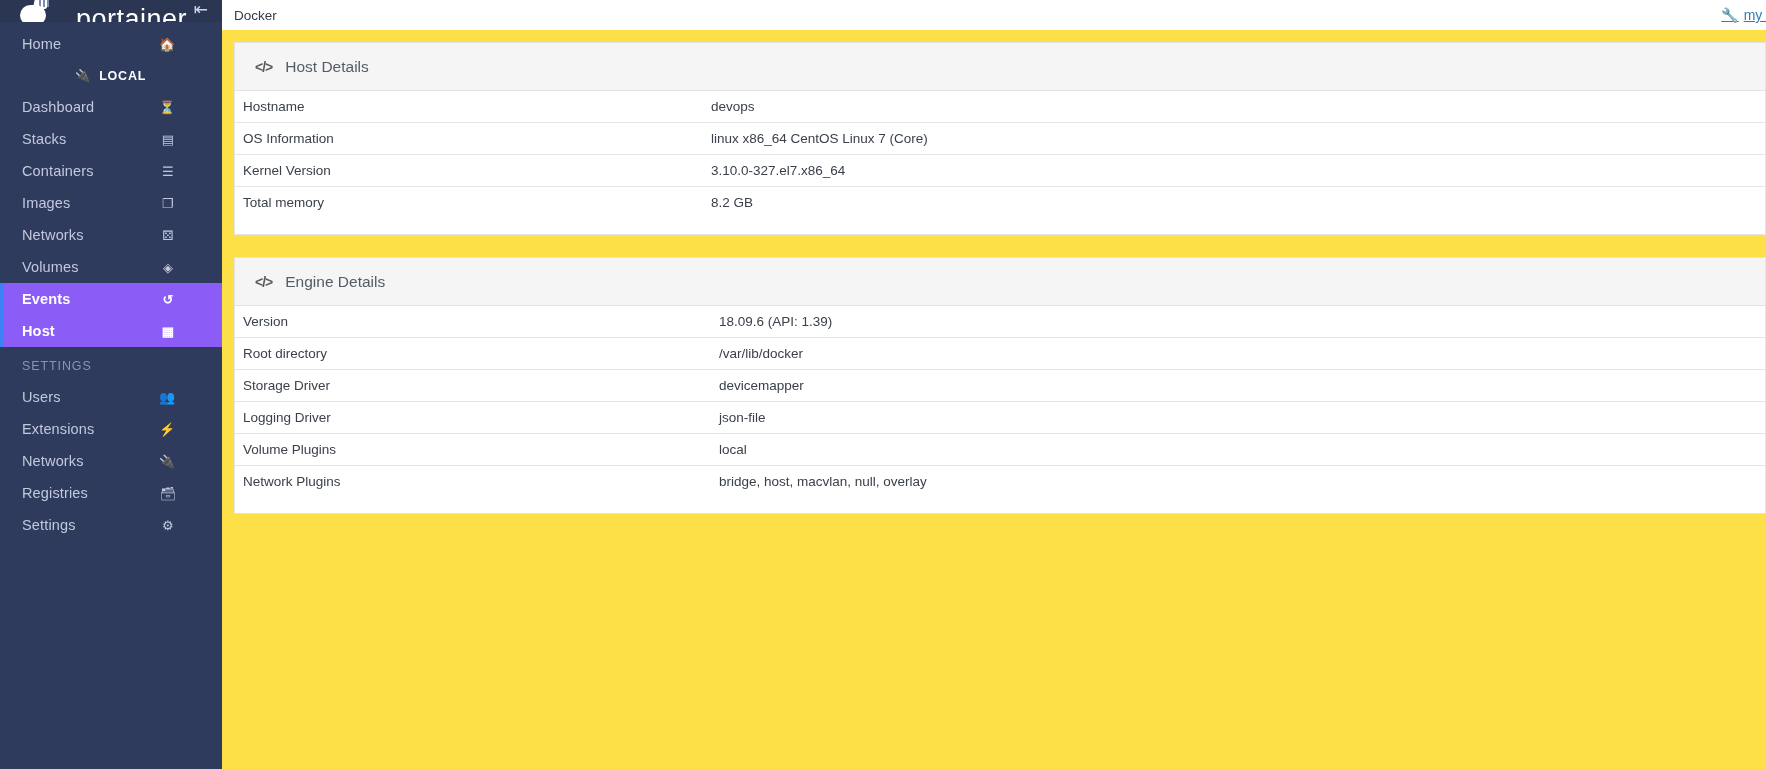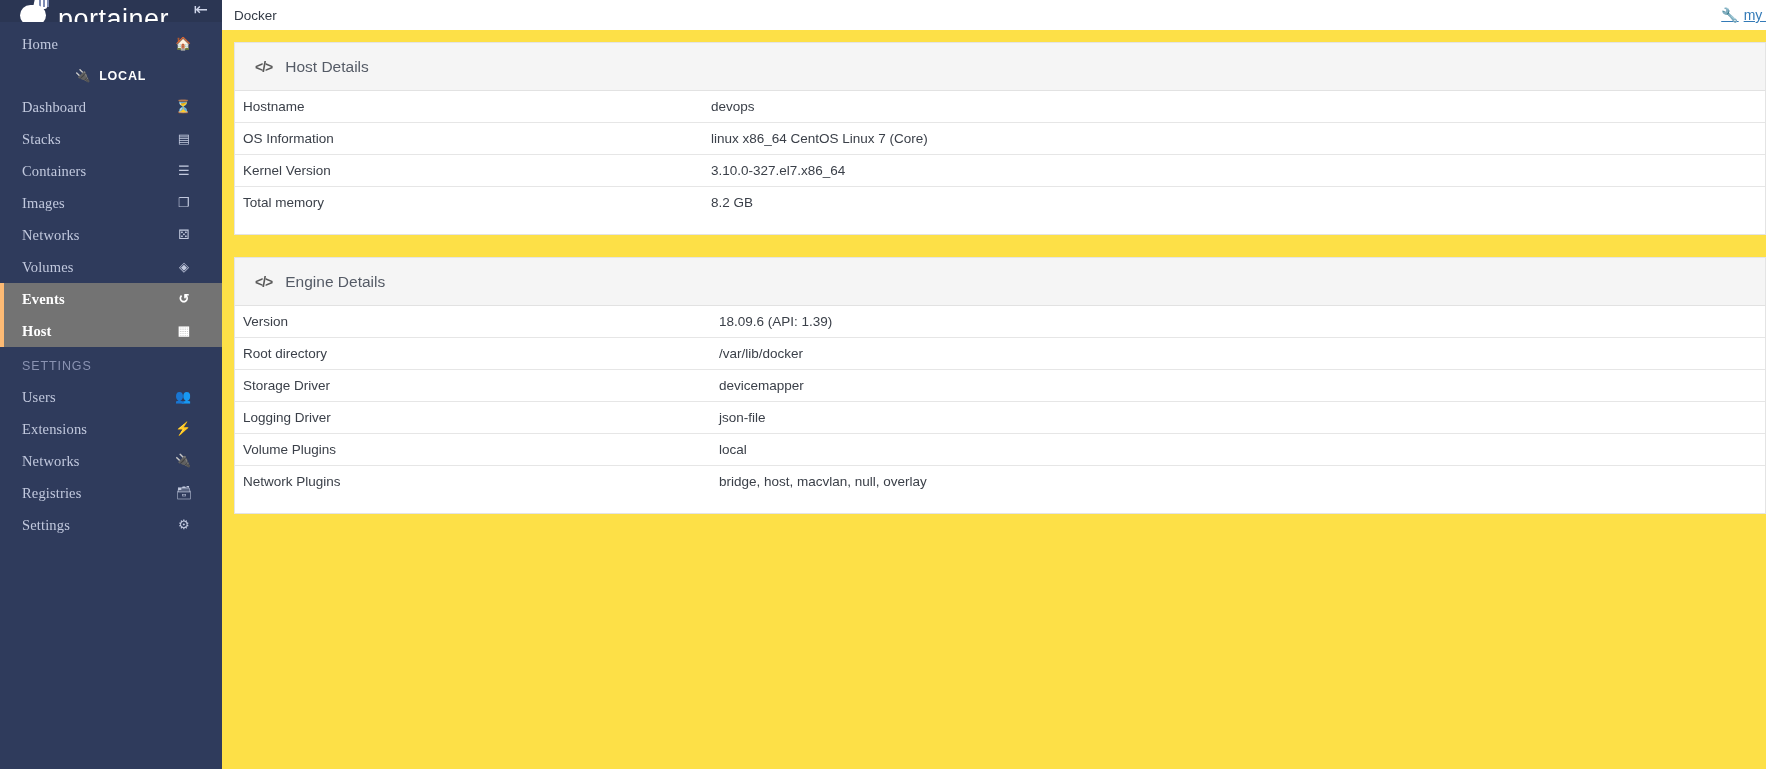--- a/index.html
+++ b/index.html
@@ -29,21 +29,21 @@
     display:flex;
     align-items:flex-end;
     padding:0 14px 0 18px;
     position:relative;
     overflow:hidden;
     flex:0 0 22px;
   }
   .brand-logo {
     display:flex;
     align-items:flex-end;
-    gap:6px;
+    gap:24px;
     position:relative;
     top:9px;
   }
   .brand-mark {
     width:34px; height:30px;
     position:relative;
   }
   .brand-mark .whale {
     position:absolute;
     left:2px; top:4px;
@@ -84,28 +84,27 @@
     line-height:17px;
   }
 
   .nav { flex:1; padding-top:6px; }
 
   .nav-item {
     height:32px;
     display:flex;
     align-items:center;
     justify-content:space-between;
-    padding:0 28px 0 22px;
+    padding:0 44px 0 22px;
     color:#c2c9de;
     font-size:14.5px;
     text-decoration:none;
     position:relative;
     cursor:pointer;
     letter-spacing:0.15px;
-    font-family:Liberation Serif, serif;
   }
   .nav-item .nav-ico {
     font-size:13px;
     color:#c2c9de;
     width:20px;
     text-align:center;
     display:inline-flex;
     align-items:center;
     justify-content:center;
   }
@@ -116,22 +115,22 @@
     align-items:center;
     justify-content:center;
     gap:7px;
     color:#ffffff;
     font-size:12.5px;
     font-weight:bold;
     letter-spacing:0.8px;
   }
 
   .nav-active-block {
-    background:#737373;
-    border-left:4px solid #fdba74;
+    background:#8b5cf6;
+    border-left:4px solid #3b82f6;
   }
   .nav-active-block .nav-item { color:#ffffff; font-weight:bold; padding-left:18px; }
   .nav-active-block .nav-item .nav-ico { color:#ffffff; }
 
   .nav-section-title {
     color:#8a93b2;
     font-size:12.5px;
     letter-spacing:0.9px;
     padding:12px 0 8px 22px;
   }

